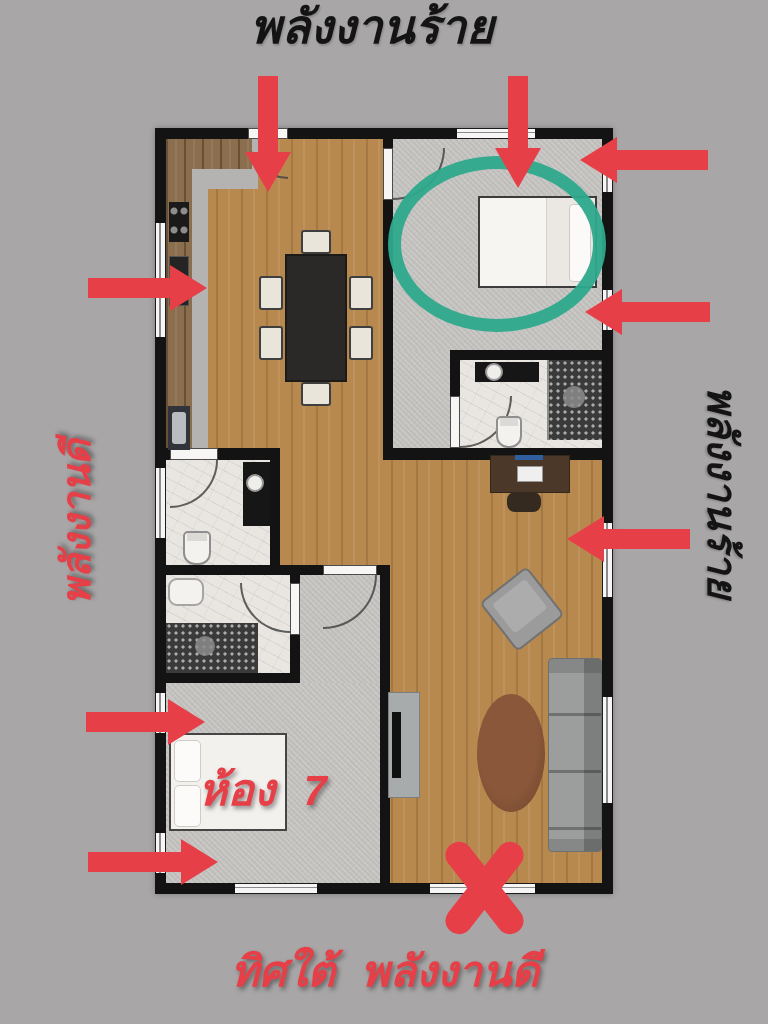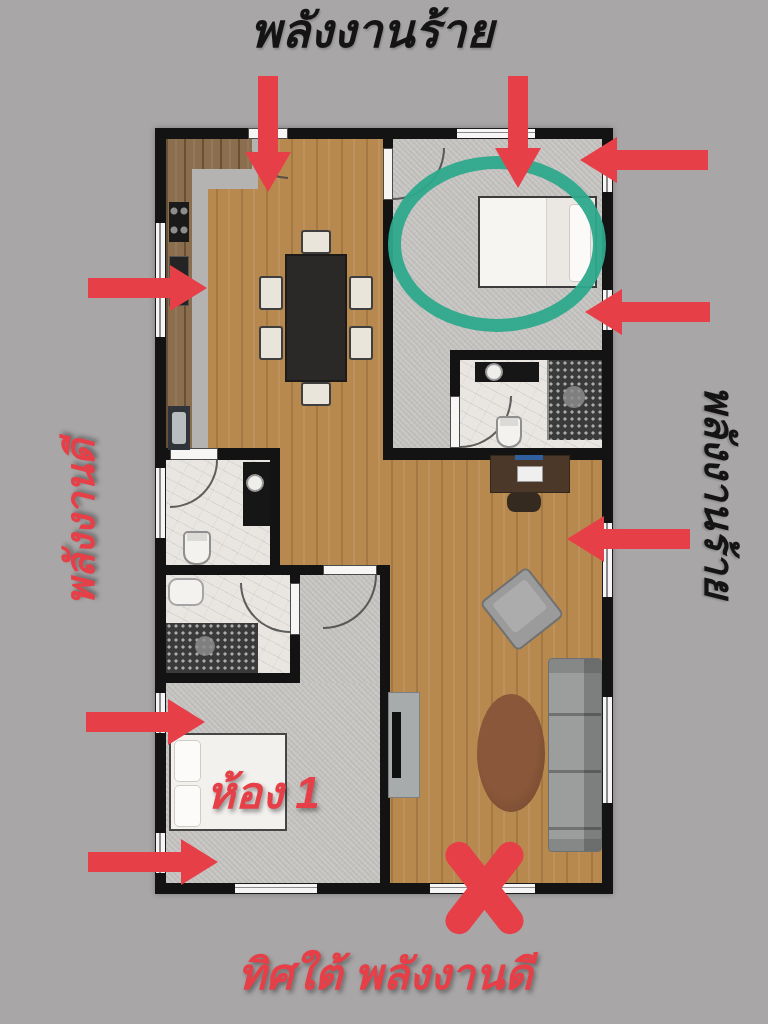--- a/index.html
+++ b/index.html
@@ -2,21 +2,21 @@
 <html style="--bg: #a8a6a7; --red: #e73f47; --teal: #2ea98c; --ink: #141414; --wall: #131313; --wood: #b8894e; --carpet: #c8c6c3; --marble: #e9e6e2; --kfloor: #b5b3b1;"><head>
 <meta charset="utf-8">
 <style>
   html,body{margin:0;padding:0;}
   *{box-sizing:border-box;}
   :root{
     --bg:#a8a6a7; --red:#e73f47; --teal:#2ea98c; --ink:#141414; --wall:#131313;
     --wood:#b8894e; --carpet:#c8c6c3; --marble:#e9e6e2; --kfloor:#b5b3b1;
   }
   #canvas{position:relative;width:768px;height:1024px;background:var(--bg);
-    overflow:hidden;font-family:Liberation Sans, sans-serif;}
+    overflow:hidden;font-family:Liberation Mono, monospace;}
   .p{position:absolute;}
 
   
   .plan{left:155px;top:128px;width:458px;height:766px;background:var(--wall);
     box-shadow:0 0 6px rgba(0,0,0,.25);}
   .wood{background-color:var(--wood);
     background-image:repeating-linear-gradient(90deg, rgba(84,52,18,.20) 0 1.5px, rgba(0,0,0,0) 1.5px 12px, rgba(255,255,255,.08) 12px 13.5px, rgba(0,0,0,0) 13.5px 25px);}
   .wood-dark{background-color:#8a6e4d;
     background-image:repeating-linear-gradient(90deg, rgba(40,25,8,.35) 0 2px, rgba(0,0,0,0) 2px 9px, rgba(255,255,255,.08) 9px 11px, rgba(0,0,0,0) 11px 18px);}
   .carpet{background-color:var(--carpet);
@@ -193,21 +193,21 @@
     <div class="p sofa" style="left:393px;top:530px;width:54px;height:194px;"></div>
 
     <div class="p desk" style="left:335px;top:327px;width:80px;height:38px;"></div>
     <div class="p monitor" style="left:360px;top:327px;width:28px;height:5px;"></div>
     <div class="p laptop" style="left:362px;top:338px;width:26px;height:16px;"></div>
     <div class="p deskchair" style="left:352px;top:364px;width:34px;height:20px;"></div>
   </div>
 
   <div class="p ellipse" style="left:388px;top:156px;width:218px;height:176px;"></div>
 
-  <div class="p thai t-red" style="left:263px;top:793px;transform:translate(-50%,-50%);font-size:44px;">ห้อง 1</div>
+  <div class="p thai t-red" style="left:263px;top:793px;transform:translate(-50%,-50%);font-size:44px;">ห้อง 7</div>
 
   <div class="p thai t-red" style="left:-38px;top:497px;width:240px;height:50px;text-align:center;font-size:40px;transform:rotate(-90deg);">พลังงานดี</div>
   <div class="p thai t-black" style="left:566px;top:466px;width:300px;height:52px;text-align:center;font-size:41px;transform:rotate(90deg);">พลังงานร้าย</div>
 
   <div class="p thai t-red" style="left:0;top:950px;width:770px;text-align:center;font-size:43px;">ทิศใต้ พลังงานดี</div>
 
   <div class="p arr down" style="left:246px;top:76px;width:44px;height:116px;"></div>
   <div class="p arr down" style="left:496px;top:76px;width:44px;height:112px;"></div>
   <div class="p arr left" style="left:580px;top:137px;width:128px;height:46px;"></div>
   <div class="p arr left" style="left:585px;top:289px;width:125px;height:46px;"></div>

